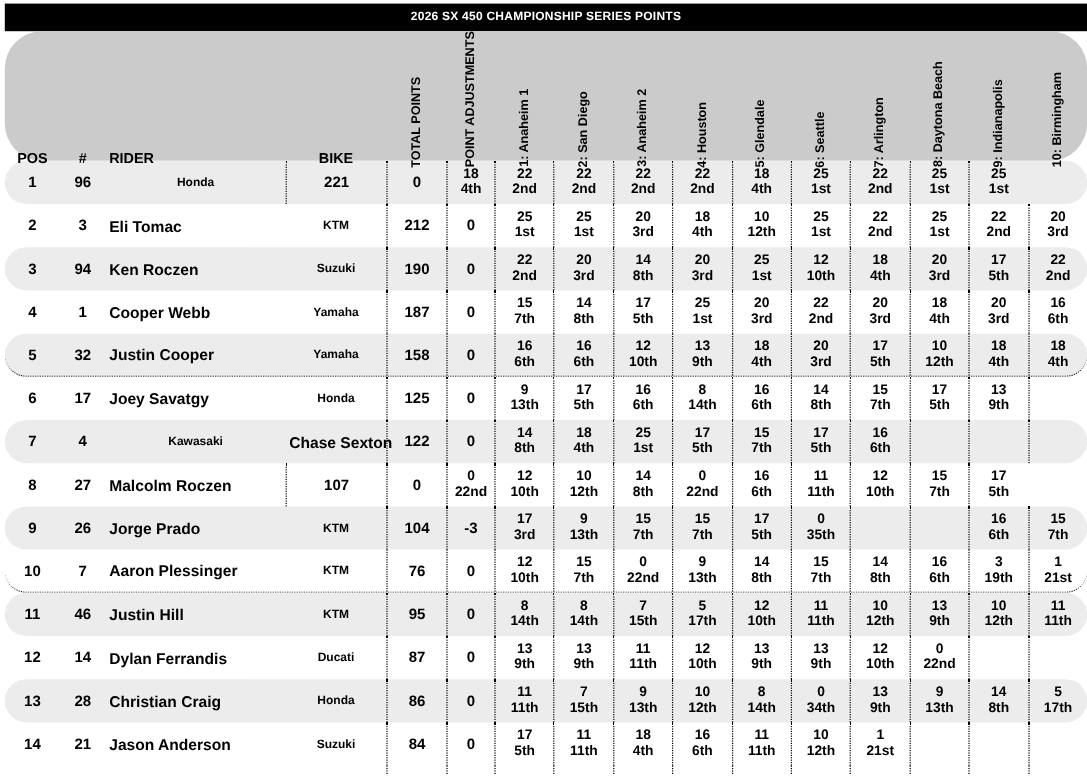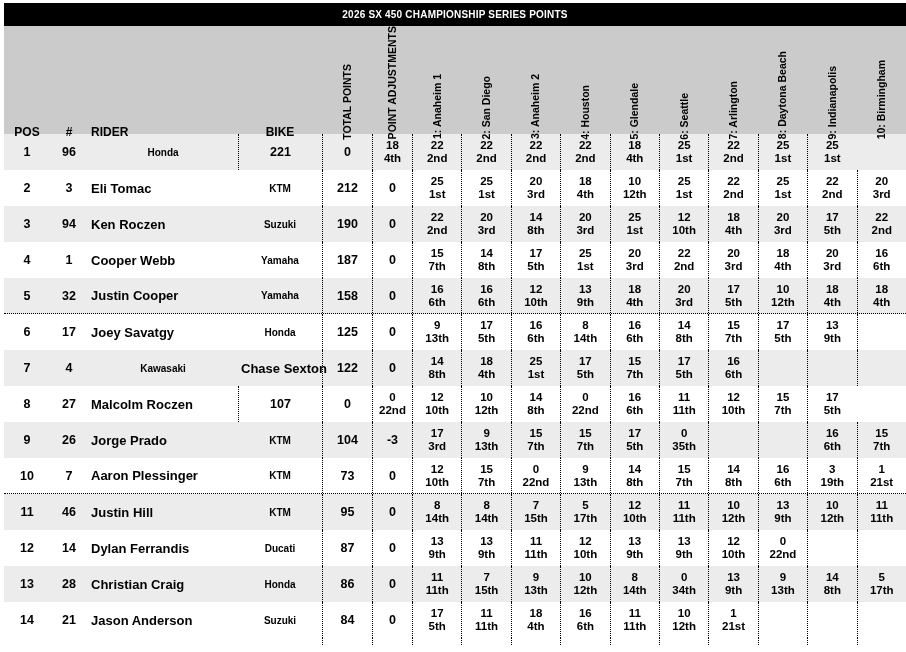--- a/index.html
+++ b/index.html
@@ -1,21 +1,21 @@
 <!DOCTYPE html>
 <html><head>
 <meta charset="utf-8">
 <style>
   * { margin:0; padding:0; box-sizing:border-box; }
   html,body { width:906px; height:652px; background:#ffffff; overflow:hidden;
     font-family:"Liberation Sans","DejaVu Sans",sans-serif; }
   .sheet { position:absolute; left:4px; top:3px; width:902px; }
   .title-bar { height:23px; background:#000000; color:#ffffff; font-weight:700;
     font-size:10px; line-height:23px; text-align:center; letter-spacing:.2px; }
-  .grid { display:grid; grid-template-columns:46px 38px 150px 84px 50px 40px repeat(10,49.4px); }
+  .grid { display:grid; grid-template-columns:46px 38px 150px 84px 50px 40px repeat(10,49.4px);border-radius:31px; }
   .header { height:108px; background:#cbcbcb; }
   .hcell { display:flex; align-items:flex-end; padding-bottom:5px; font-weight:700; font-size:12px; color:#000; }
   .hcell.center { justify-content:center; }
   .hcell.left { padding-left:3px; }
   .rotc { justify-content:center; }
   .rot { writing-mode:vertical-rl; transform:rotate(180deg); font-weight:700;
     font-size:10.5px; white-space:nowrap; color:#000; }
   .row { height:36px; }
   #rows .row:nth-child(odd) { background:#ececec; }
   .row.sep { border-bottom:1px dotted #000; }
@@ -497,21 +497,21 @@
         <div class="c race bl">
           <div class="">15</div>
           <div class="">7th</div>
         </div>
       </div>
       <div class="grid row sep">
         <div class="c pos">10</div>
         <div class="c num">7</div>
         <div class="c rider">Aaron Plessinger</div>
         <div class="c bike">KTM</div>
-        <div class="c total bl">73</div>
+        <div class="c total bl">76</div>
         <div class="c adj bl">0</div>
         <div class="c race bl">
           <div class="">12</div>
           <div class="">10th</div>
         </div>
         <div class="c race bl">
           <div class="">15</div>
           <div class="">7th</div>
         </div>
         <div class="c race bl">

